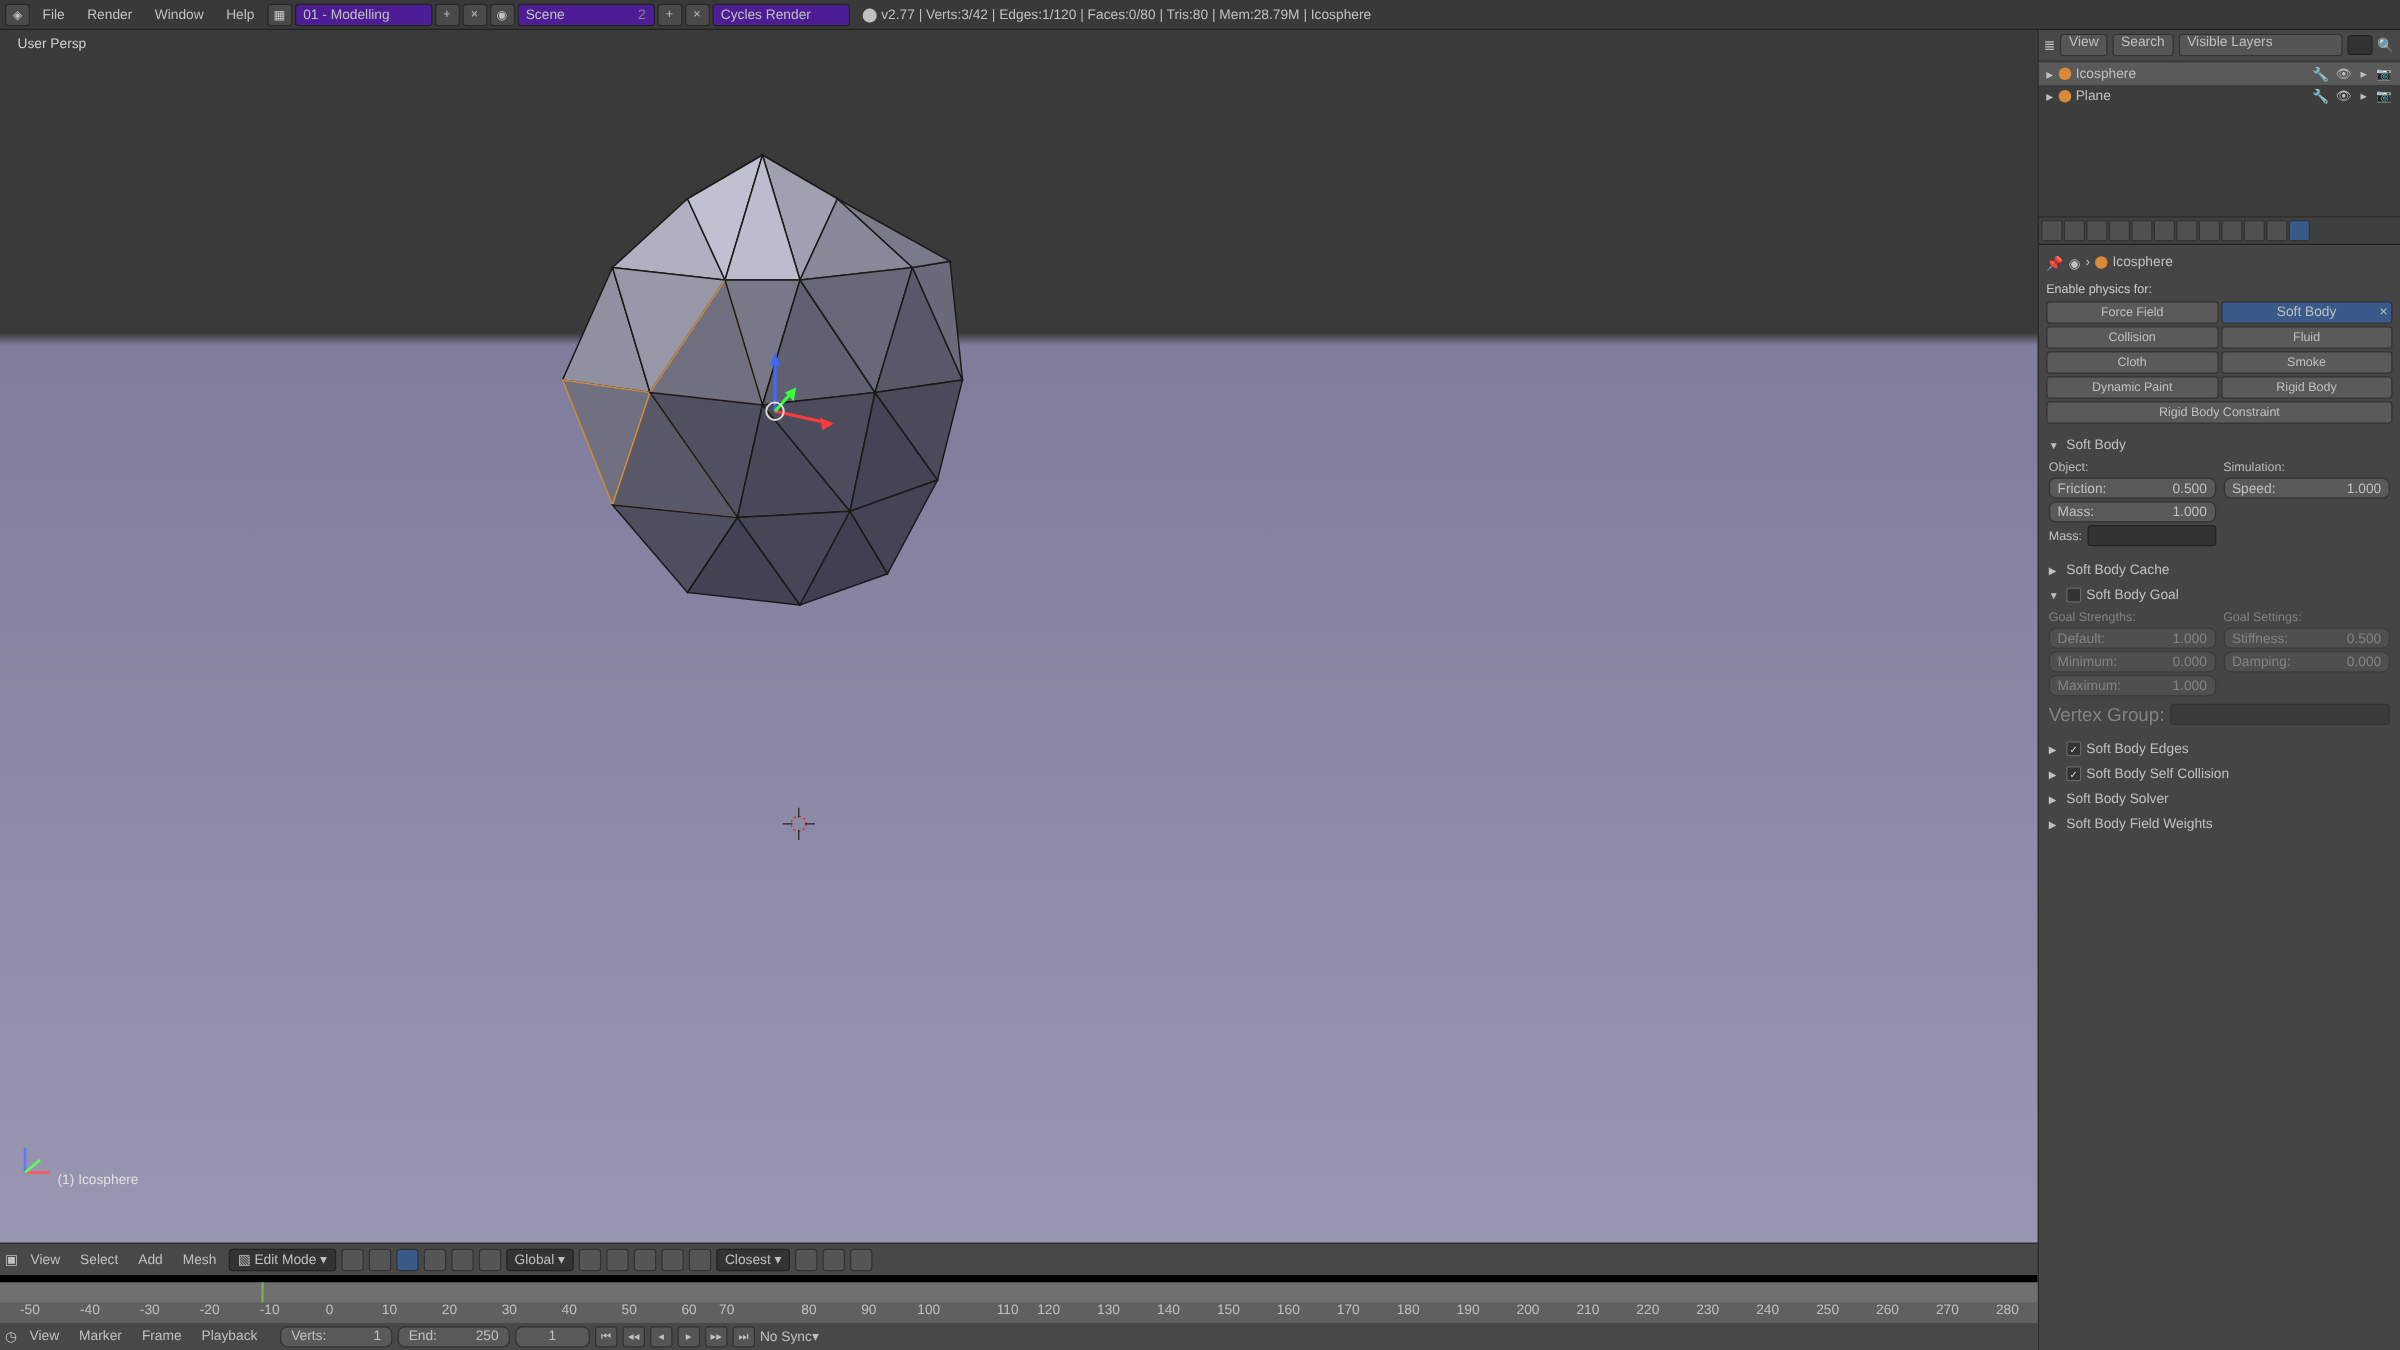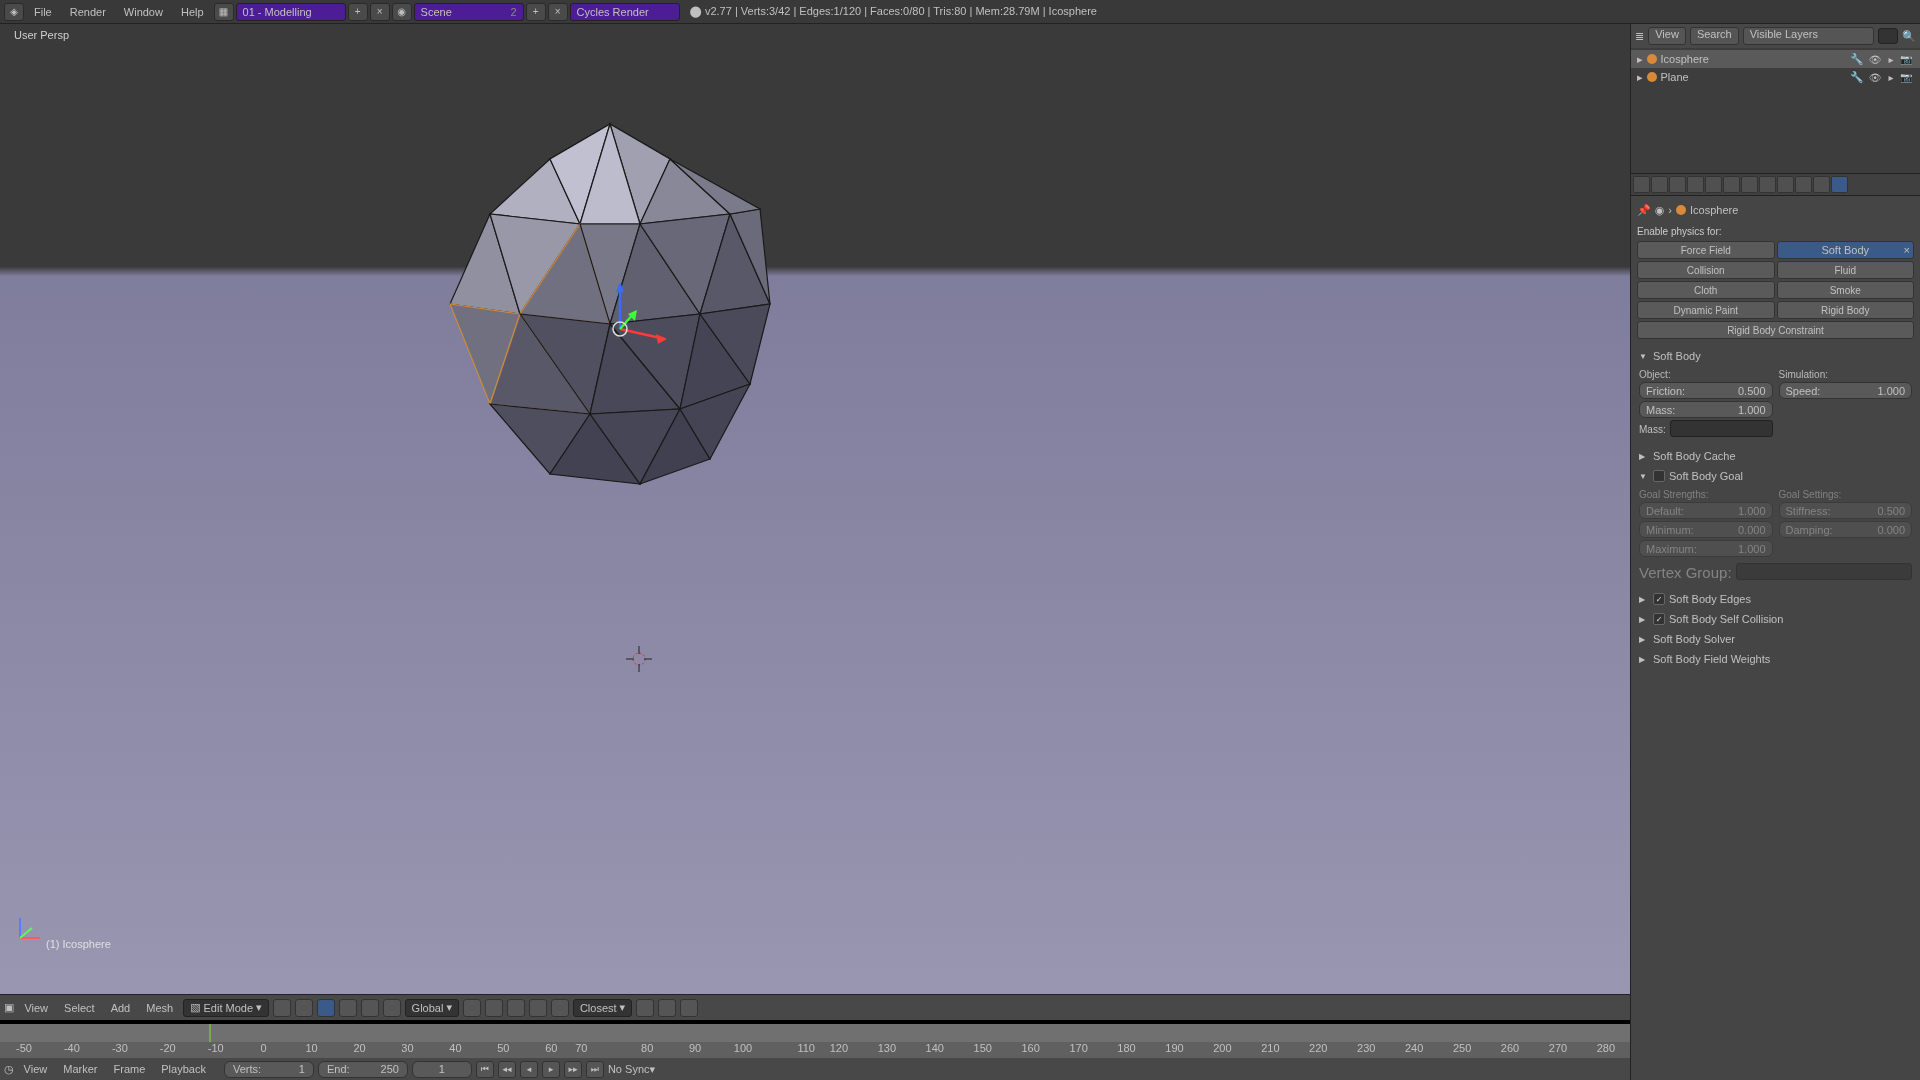--- a/index.html
+++ b/index.html
@@ -11,21 +11,21 @@
 .topbar .stats { margin-left:8px; color:#bbb; font-size:11px; white-space:nowrap; }
 .main-row { flex:1; display:flex; min-height:0; }
 .viewport-col { flex:1; display:flex; flex-direction:column; min-width:0; position:relative; }
 .view3d { flex:1; background:linear-gradient(180deg,#3a3a3a 0%,#3a3a3a 25%,#7f7d9c 26%,#9896b0 100%); position:relative; overflow:hidden; }
 .view3d .persp-label { position:absolute; top:5px; left:14px; color:#d0d0d0; font-size:11px; }
 .view3d .obj-label { position:absolute; bottom:44px; left:46px; color:#e0e0e0; font-size:11px; }
 .view3d-header { height:26px; background:#484848; border-top:1px solid #222; display:flex; align-items:center; padding:0 4px; gap:4px; }
 .view3d-header .hitem { padding:0 6px; }
 .view3d-header .dropdown { background:#333; border:1px solid #222; border-radius:3px; height:18px; padding:0 6px; display:flex; align-items:center; gap:3px; }
 .view3d-header .btn-sm { width:18px; height:18px; background:#555; border:1px solid #333; border-radius:3px; }
-.timeline { height:60px; background:#707070; border-top:4px solid #000000; display:flex; flex-direction:column; }
+.timeline { height:60px; background:#707070; border-top:6px solid #000000; display:flex; flex-direction:column; }
 .timeline-ruler { flex:1; background:#707070; position:relative; }
 .timeline-ruler .playhead { position:absolute; top:0; bottom:0; width:2px; background:#7aaa4a; left:209px; }
 .timeline-ticks { height:16px; background:#606060; display:flex; font-size:10px; color:#ddd; position:relative; }
 .timeline-header { height:22px; background:#484848; display:flex; align-items:center; padding:0 4px; gap:4px; }
 .timeline-header .hitem { padding:0 6px; }
 .timeline-header .numfield { background:#595959; border:1px solid #333; border-radius:6px; height:17px; padding:0 8px; display:flex; align-items:center; justify-content:space-between; width:90px; font-size:10px; }
 .timeline-header .play-btn { width:18px; height:17px; background:#555; border:1px solid #333; border-radius:3px; display:flex; align-items:center; justify-content:center; font-size:9px; }
 .right-col { width:290px; background:#454545; border-left:1px solid #222; display:flex; flex-direction:column; }
 .outliner { height:150px; border-bottom:1px solid #222; display:flex; flex-direction:column; }
 .outliner-hdr { height:24px; background:#484848; display:flex; align-items:center; gap:4px; padding:0 4px; }

